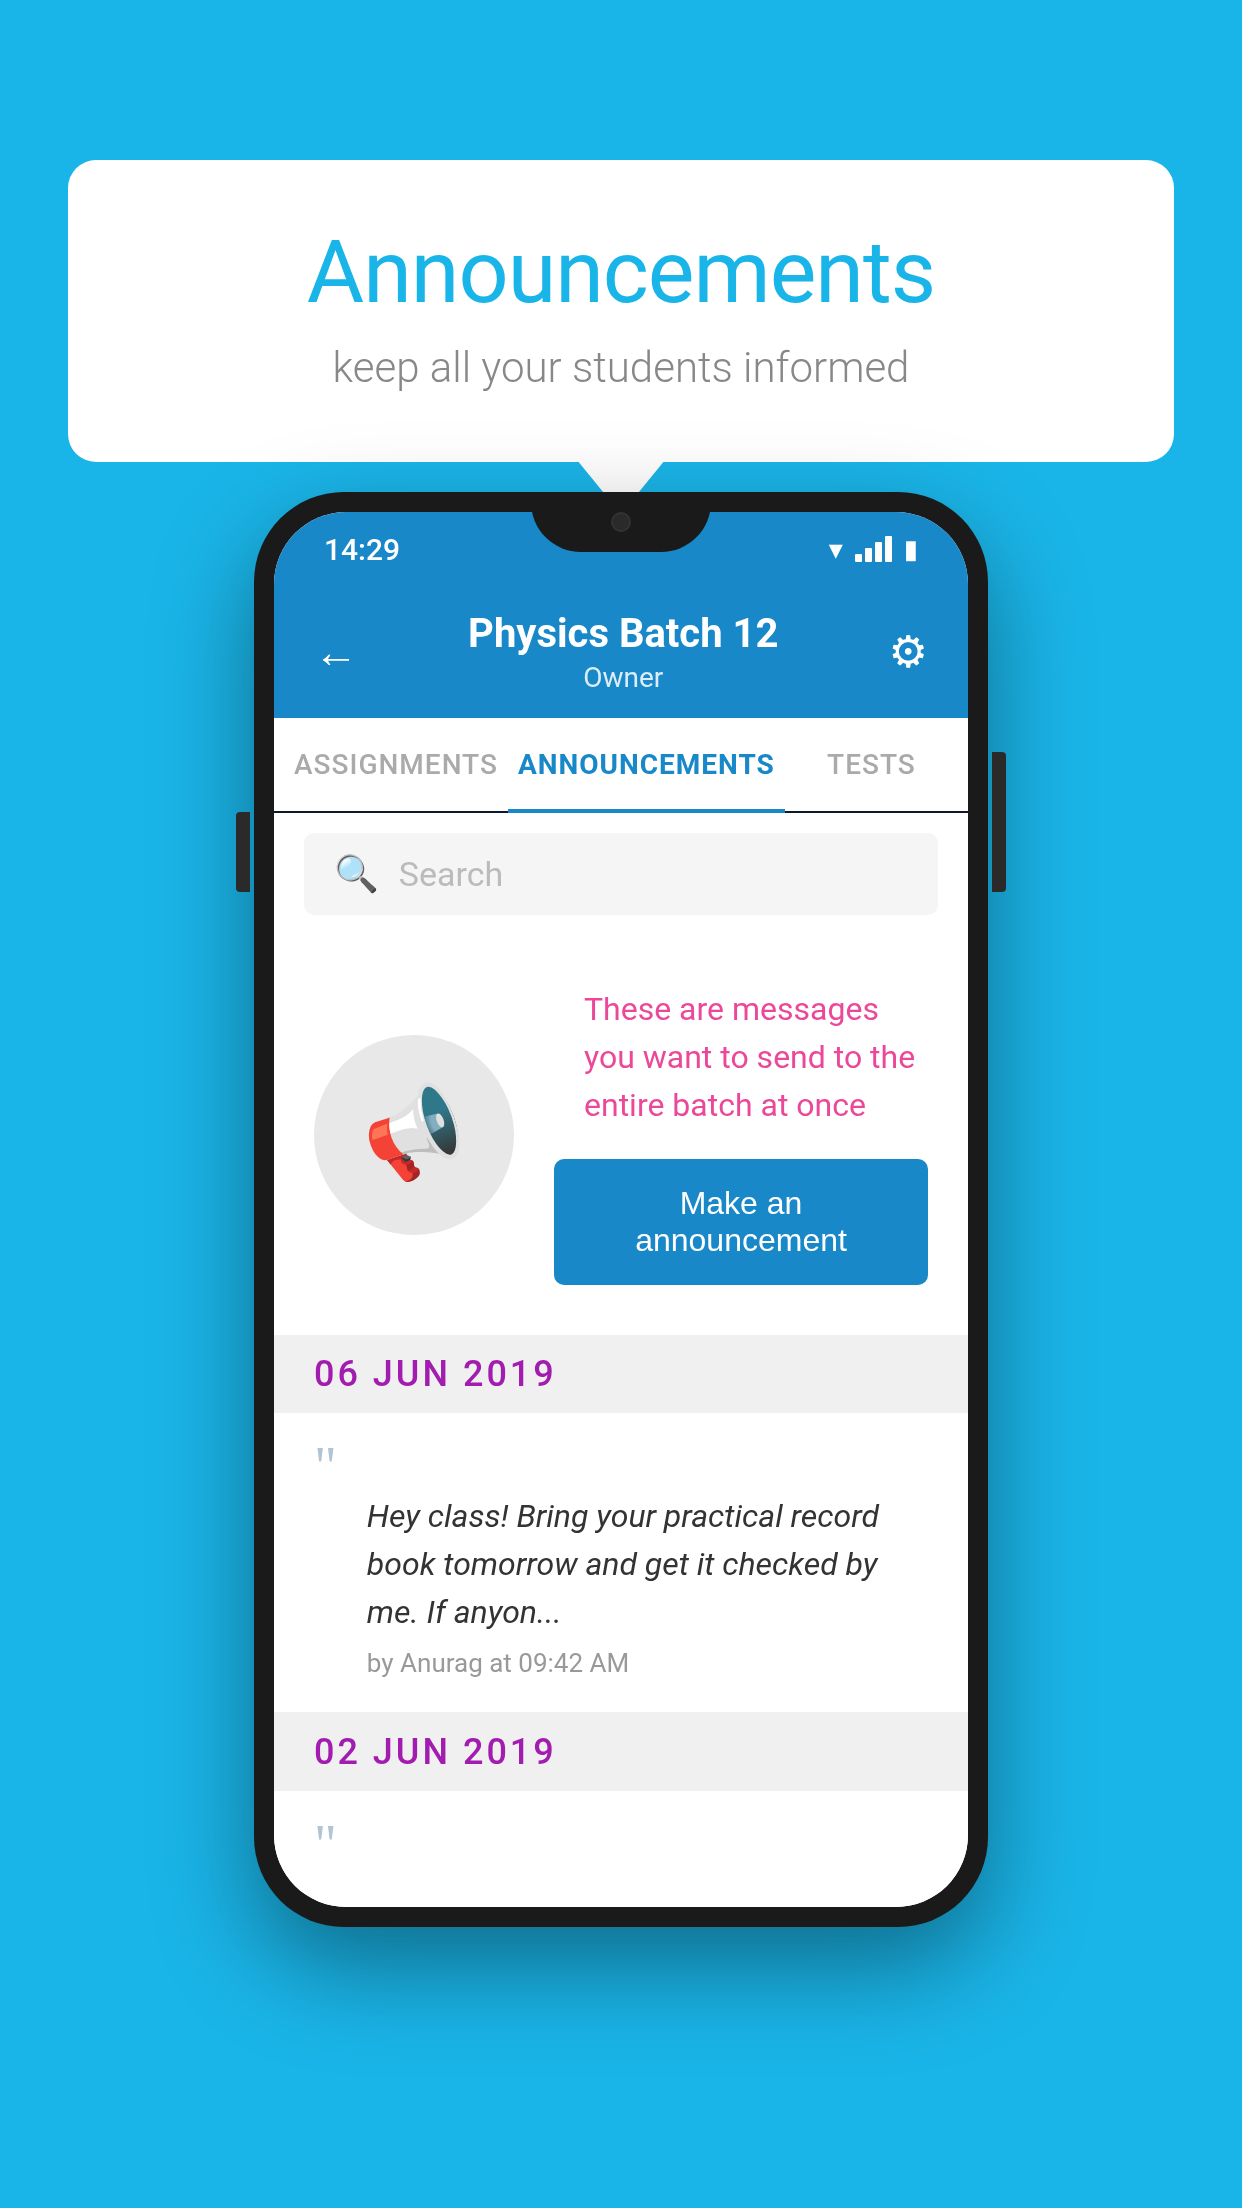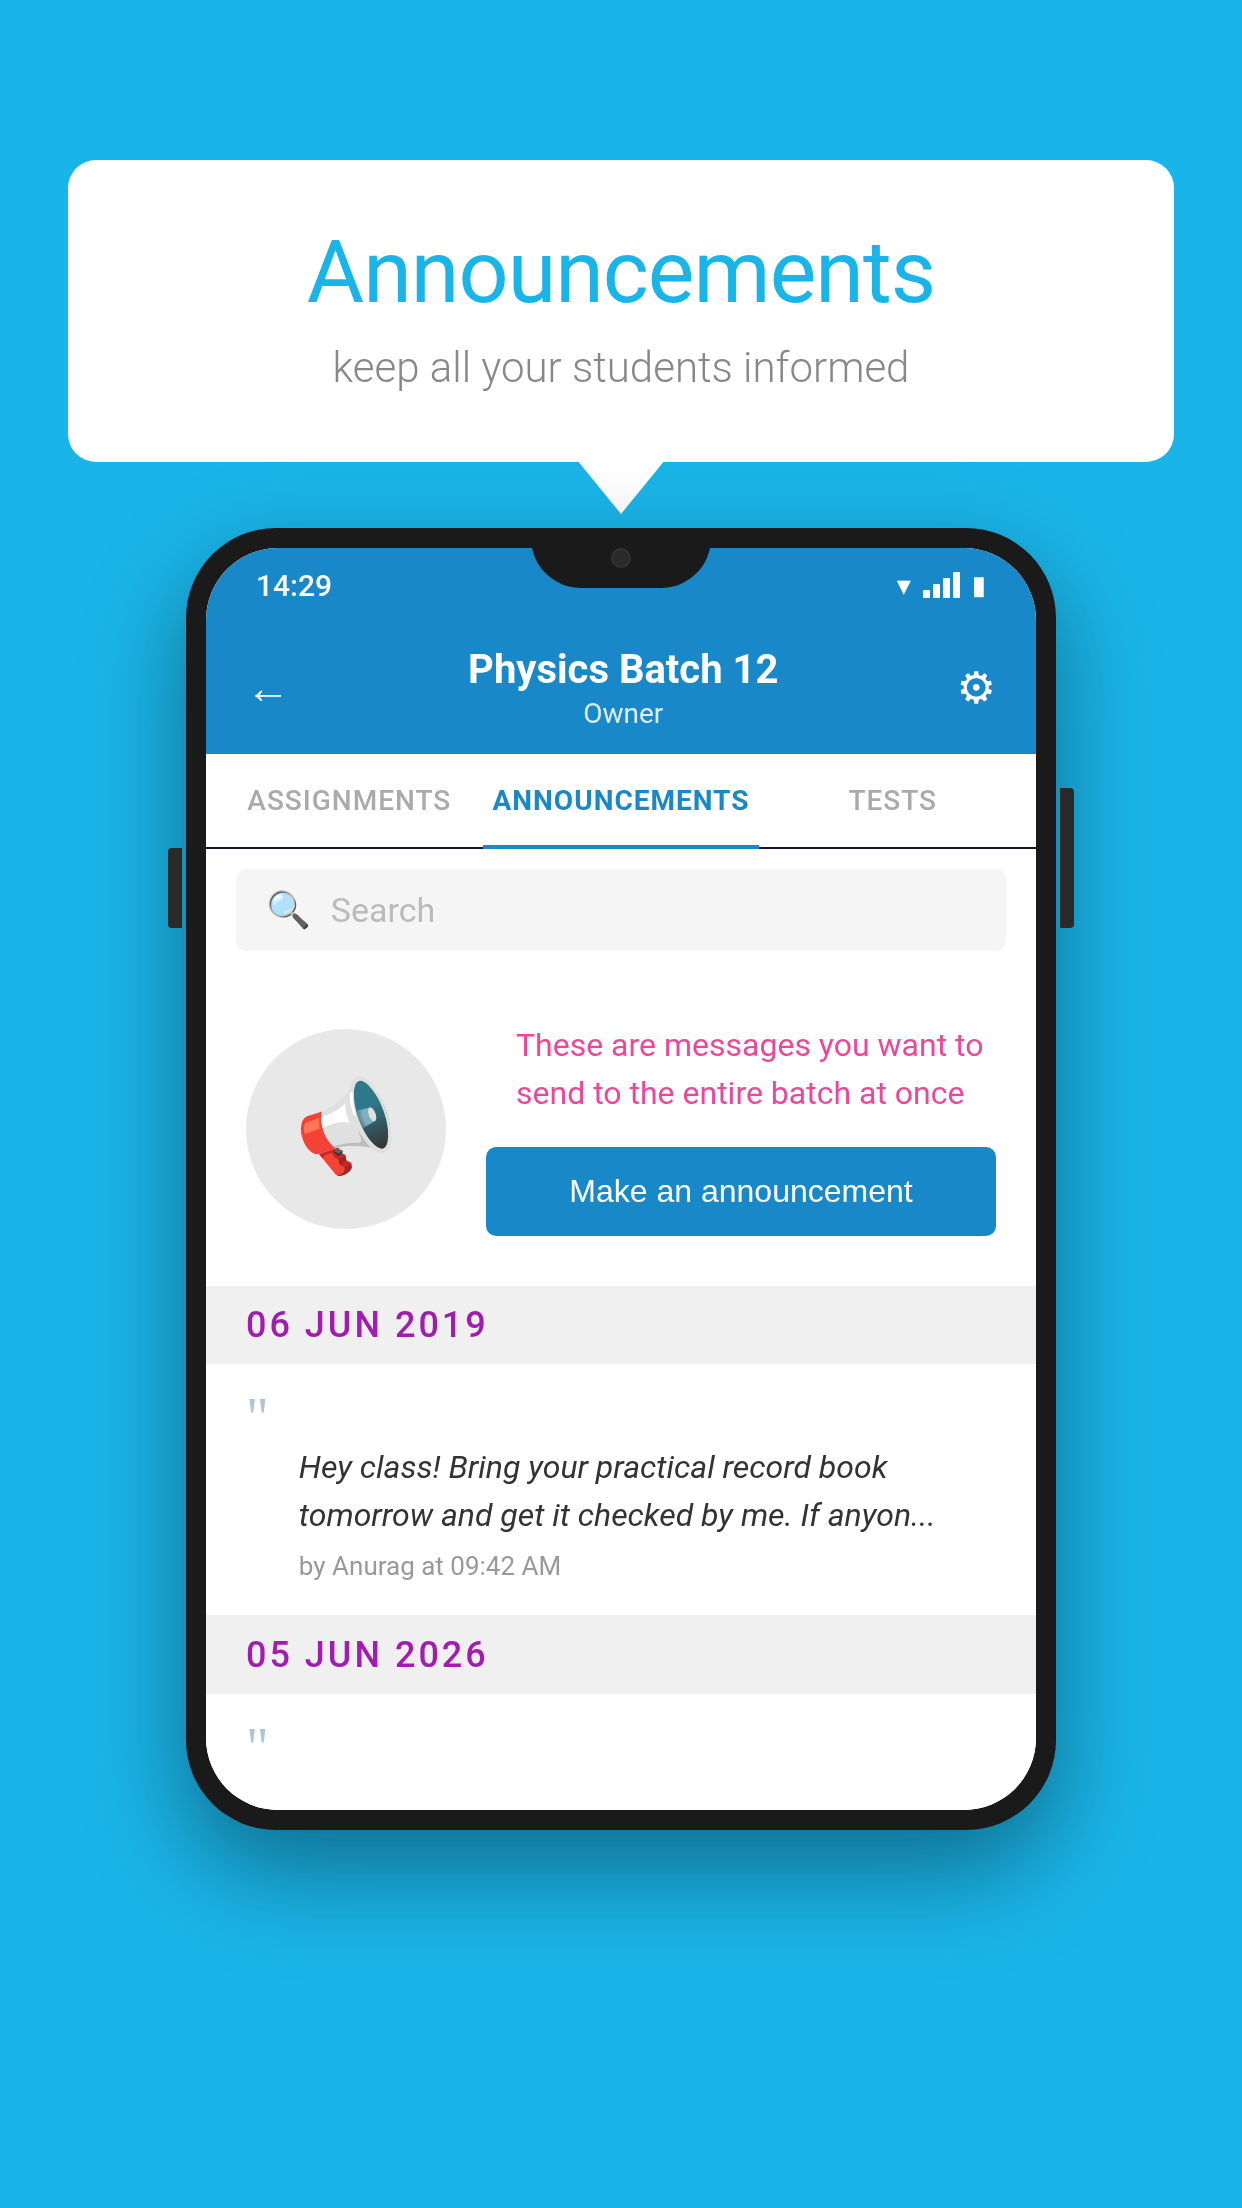--- a/index.html
+++ b/index.html
@@ -52,24 +52,24 @@
 
     .speech-bubble-subtitle {
       font-size: 42px;
       color: #888;
       font-weight: 300;
     }
 
     
     .phone-container {
       position: absolute;
-      top: 528px;
+      top: 492px;
       left: 50%;
       transform: translateX(-50%);
-      width: 870px;
+      width: 734px;
     }
 
     .phone-frame {
       background: #1a1a1a;
       border-radius: 90px;
       padding: 20px;
       position: relative;
       box-shadow: 0 40px 100px rgba(0,0,0,0.4);
     }
 
@@ -464,21 +464,21 @@
 
       <div class="announcement-item">
         <div class="quote-icon">"</div>
         <div class="announcement-content">
           <div class="announcement-text">Hey class! Bring your practical record book tomorrow and get it checked by me. If anyon...</div>
           <div class="announcement-meta">by Anurag at 09:42 AM</div>
         </div>
       </div>
 
       <div class="date-separator">
-        <span class="date-label">05  JUN  2026</span>
+        <span class="date-label">02  JUN  2019</span>
       </div>
 
       <div class="announcement-item-2">
         <div class="quote-icon">"</div>
       </div>
 
     </div>
   </div>
 </div>
 

